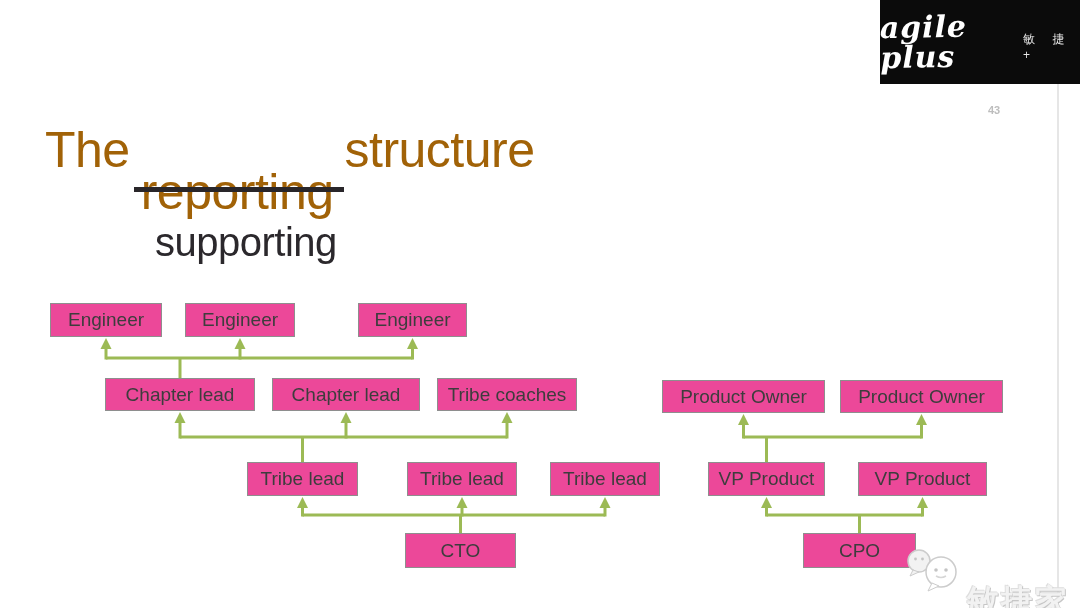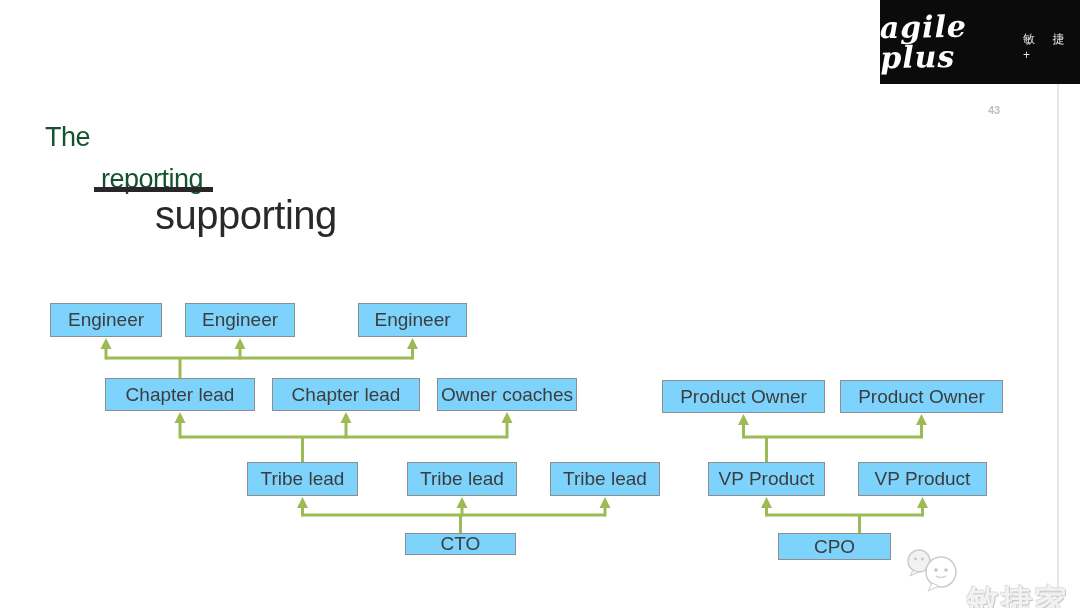--- a/index.html
+++ b/index.html
@@ -35,39 +35,39 @@
   }
   .vline {
     position:absolute; left:1057px; top:84px; bottom:0; width:2px;
     background:#e6e6e6;
   }
 
   
   .title-block { position:absolute; left:45px; top:122px; }
   .title-line1 {
     display:flex; gap:11px;
-    font-size:27px; font-weight:500; color:#14532d; line-height:1.15;
+    font-size:50px; font-weight:500; color:#a16207; line-height:1.15;
     letter-spacing:-0.5px;
   }
   .struck { position:relative;margin-top:42px; }
   .struck::after {
     content:""; position:absolute; left:-7px; right:-10px; top:23px; height:5px;
     background:#29262a;
   }
   .title-line2 {
     margin-left:110px; margin-top:-2px;
     font-size:40px; font-weight:400; color:#2b282c; letter-spacing:-0.5px;
   }
 
   
   .chart { position:absolute; inset:0; }
   .chart svg { position:absolute; left:0; top:0; pointer-events:none; }
   .node {
     position:absolute;
-    background:#7dd3fc;
+    background:#ec4899;
     border:1.5px solid #8e8e8e;
     display:flex; align-items:center; justify-content:center;
     font-size:19px; color:#3d3d3d; white-space:nowrap;text-align:right;
   }
 
   
   .watermark { position:absolute; left:905px; top:538px; width:175px; }
   .wm-row { display:flex; align-items:flex-start; }
   .wm-icon { flex:0 0 auto; margin-top:8px; }
   .wm-brand {
@@ -84,20 +84,21 @@
 </style>
 </head>
 <body>
 
 <div class="slide">
 
   <div class="title-block">
     <h1 class="title-line1">
       <span>The</span>
       <span class="struck">reporting</span>
+      <span>structure</span>
     </h1>
     <div class="title-line2">supporting</div>
   </div>
 
   <div class="logo">
     <div class="logo-script">agile plus</div>
     <div class="logo-tagline">敏 捷 +</div>
   </div>
 
   <div class="page-number">43</div>
@@ -141,30 +142,30 @@
         <polygon points="761,508 772,508 766.5,497" fill="#9cba55"></polygon>
         <line x1="922.5" y1="516.5" x2="922.5" y2="506" stroke="#9cba55" stroke-width="3"></line>
         <polygon points="917,508 928,508 922.5,497" fill="#9cba55"></polygon>
       </svg>
     <div id="nodes">
         <div class="node" style="left: 50px; top: 303px; width: 112px; height: 34px;">Engineer</div>
         <div class="node" style="left: 185px; top: 303px; width: 110px; height: 34px;">Engineer</div>
         <div class="node" style="left: 358px; top: 303px; width: 109px; height: 34px;">Engineer</div>
         <div class="node" style="left: 105px; top: 378px; width: 150px; height: 33px;">Chapter lead</div>
         <div class="node" style="left: 272px; top: 378px; width: 148px; height: 33px;">Chapter lead</div>
-        <div class="node" style="left: 437px; top: 378px; width: 140px; height: 33px;">Owner coaches</div>
+        <div class="node" style="left: 437px; top: 378px; width: 140px; height: 33px;">Tribe coaches</div>
         <div class="node" style="left: 662px; top: 380px; width: 163px; height: 33px;">Product Owner</div>
         <div class="node" style="left: 840px; top: 380px; width: 163px; height: 33px;">Product Owner</div>
         <div class="node" style="left: 247px; top: 462px; width: 111px; height: 34px;">Tribe lead</div>
         <div class="node" style="left: 407px; top: 462px; width: 110px; height: 34px;">Tribe lead</div>
         <div class="node" style="left: 550px; top: 462px; width: 110px; height: 34px;">Tribe lead</div>
         <div class="node" style="left: 708px; top: 462px; width: 117px; height: 34px;">VP Product</div>
         <div class="node" style="left: 858px; top: 462px; width: 129px; height: 34px;">VP Product</div>
-        <div class="node" style="left: 405px; top: 533px; width: 111px; height: 22px;">CTO</div>
-        <div class="node" style="left: 778px; top: 533px; width: 113px; height: 27px;">CPO</div>
+        <div class="node" style="left: 405px; top: 533px; width: 111px; height: 35px;">CTO</div>
+        <div class="node" style="left: 803px; top: 533px; width: 113px; height: 35px;">CPO</div>
       </div>
   </div>
 
   <div class="watermark">
     <div class="wm-row">
       <svg class="wm-icon" width="62" height="50" viewBox="0 0 62 50">
         <circle cx="14" cy="15" r="11" fill="#f2f2f2" stroke="#cccccc" stroke-width="1.5"></circle>
         <path d="M8 24 L5 30 L14 26 Z" fill="#f2f2f2" stroke="#cccccc" stroke-width="1"></path>
         <circle cx="10.5" cy="13" r="1.4" fill="#c4c4c4"></circle>
         <circle cx="17.5" cy="13" r="1.4" fill="#c4c4c4"></circle>

